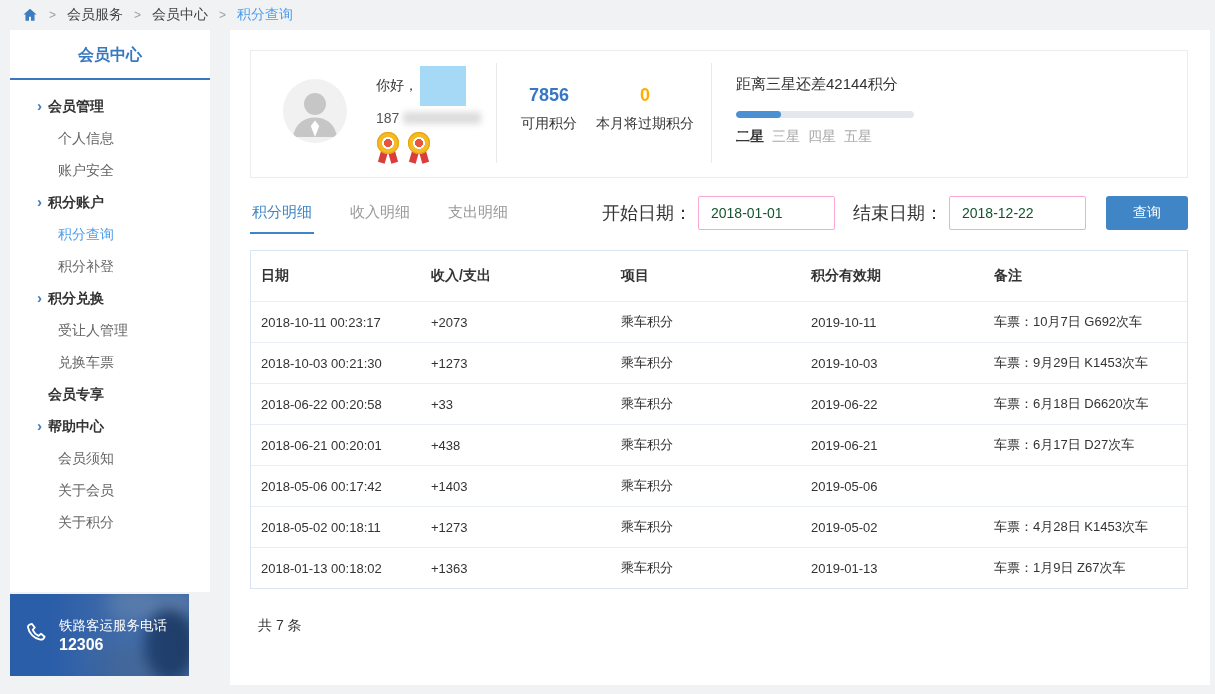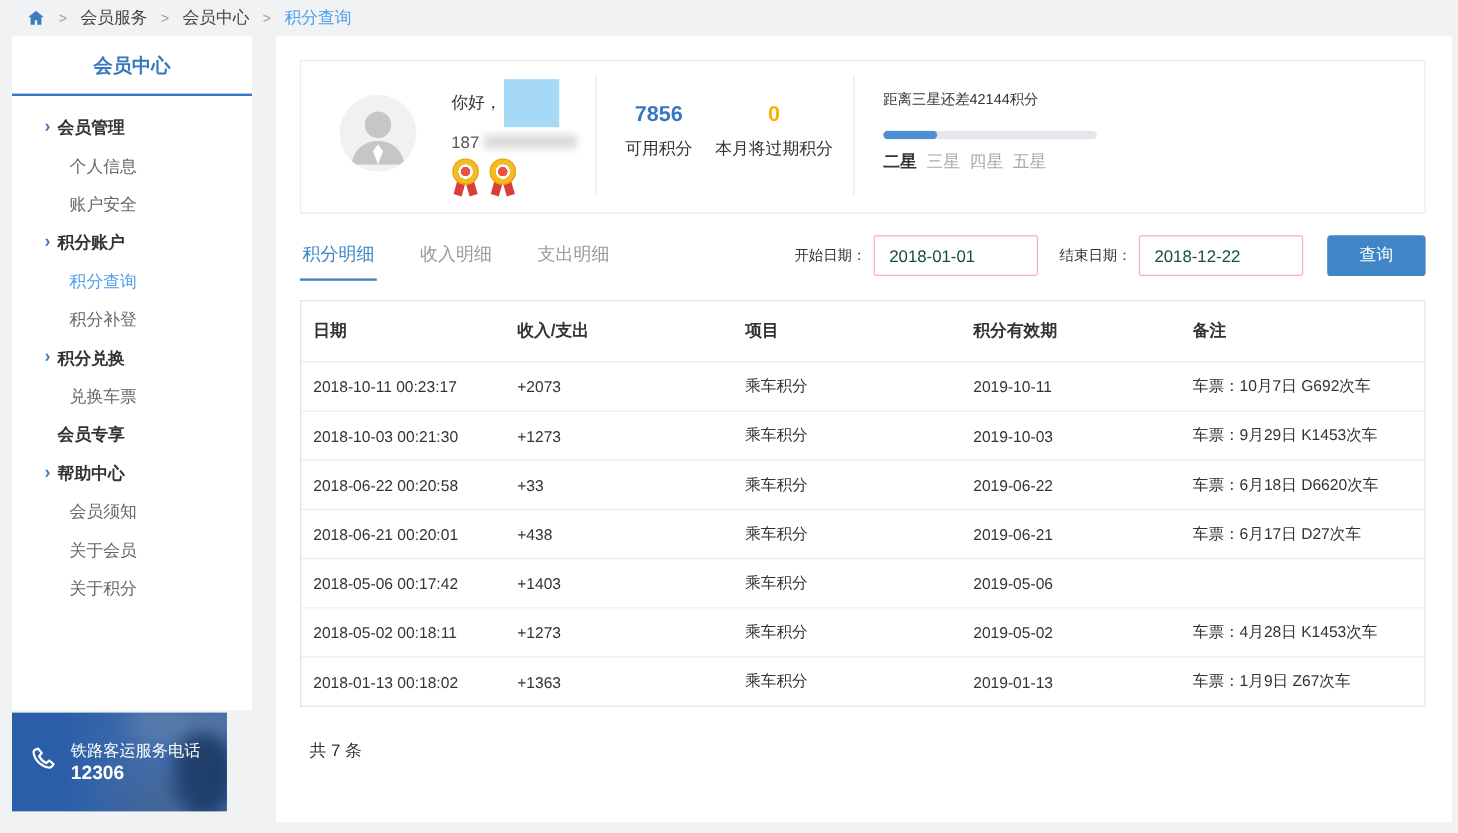--- a/index.html
+++ b/index.html
@@ -92,39 +92,39 @@
   .vdiv { position:absolute; top:12px; width:1px; height:100px; background:#e9e9e9; }
   .points { position:absolute; left:268px; top:34px; display:flex; gap:11px; }
   .pcol { text-align:center; }
   .pcol .num { font-size:18px; font-weight:bold; height:26px; }
   .pcol .num.blue { color:#3776c5; }
   .pcol .num.orange { color:#ffae00; }
   .pcol .lbl { font-size:14px; color:#333; margin-top:4px; white-space:nowrap; }
   .pcol.c1 { width:60px; }
   .pcol.c2 { width:110px; }
   .starbox { position:absolute; left:485px; top:24px; }
-  .starbox .ptext { font-size:12px; color:#333; }
+  .starbox .ptext { font-size:15px; color:#333; }
   .pbar { margin-top:17px; width:178px; height:7px; border-radius:4px; background:#e4e8ec; overflow:hidden; }
   .pbar .fill { height:100%; border-radius:4px; background:#4a90d2; }
   .starlabels { display:flex; gap:8px; margin-top:10px; font-size:14px; }
   .starlabels span { color:#a9a9a9; cursor:default; }
   .starlabels span.cur { color:#333; font-weight:bold; }
   
   .tabsrow {
     position:absolute; left:20px; top:162px; width:938px; height:42px;
     display:flex; align-items:center;
   }
   .tabs { display:flex; gap:34px; height:100%; }
   .tab {
     font-size:15px; color:#999; cursor:pointer; height:100%;
     display:flex; align-items:center; border-bottom:2px solid transparent; padding:0 2px;
   }
   .tab.active { color:#3d85c6; border-bottom-color:#3d85c6; }
   .filters { margin-left:auto; display:flex; align-items:center; }
-  .filters label { font-size:12px; color:#333; margin-right:6px; }
+  .filters label { font-size:18px; color:#333; margin-right:6px; }
   .filters label.second { margin-left:18px; }
   .filters input {
     width:137px; height:34px; border:1px solid #f9a8d4; border-radius:2px;
     font-size:14px; color:#14532d; padding-left:12px; outline:none;
     font-family:"Liberation Sans","DejaVu Sans",sans-serif;
   }
   .query-btn {
     margin-left:20px; width:82px; height:34px; background:#4086c6; color:#fff;
     border:none; border-radius:3px; font-size:14px; cursor:pointer;
     font-family:"Liberation Sans","DejaVu Sans",sans-serif;
@@ -157,20 +157,21 @@
 <div class="sidebar">
   <div class="sidebar-title">会员中心</div>
   <div class="menu" id="menu">
       <div class="menu-row section"><span class="arrow">›</span><span>会员管理</span></div>
       <div class="menu-row item"><span>个人信息</span></div>
       <div class="menu-row item"><span>账户安全</span></div>
       <div class="menu-row section"><span class="arrow">›</span><span>积分账户</span></div>
       <div class="menu-row item active"><span>积分查询</span></div>
       <div class="menu-row item"><span>积分补登</span></div>
       <div class="menu-row section"><span class="arrow">›</span><span>积分兑换</span></div>
+      <div class="menu-row item"><span>受让人管理</span></div>
       <div class="menu-row item"><span>兑换车票</span></div>
       <div class="menu-row section"><span>会员专享</span></div>
       <div class="menu-row section"><span class="arrow">›</span><span>帮助中心</span></div>
       <div class="menu-row item"><span>会员须知</span></div>
       <div class="menu-row item"><span>关于会员</span></div>
       <div class="menu-row item"><span>关于积分</span></div>
     </div>
 </div>
 
 <div class="banner">

